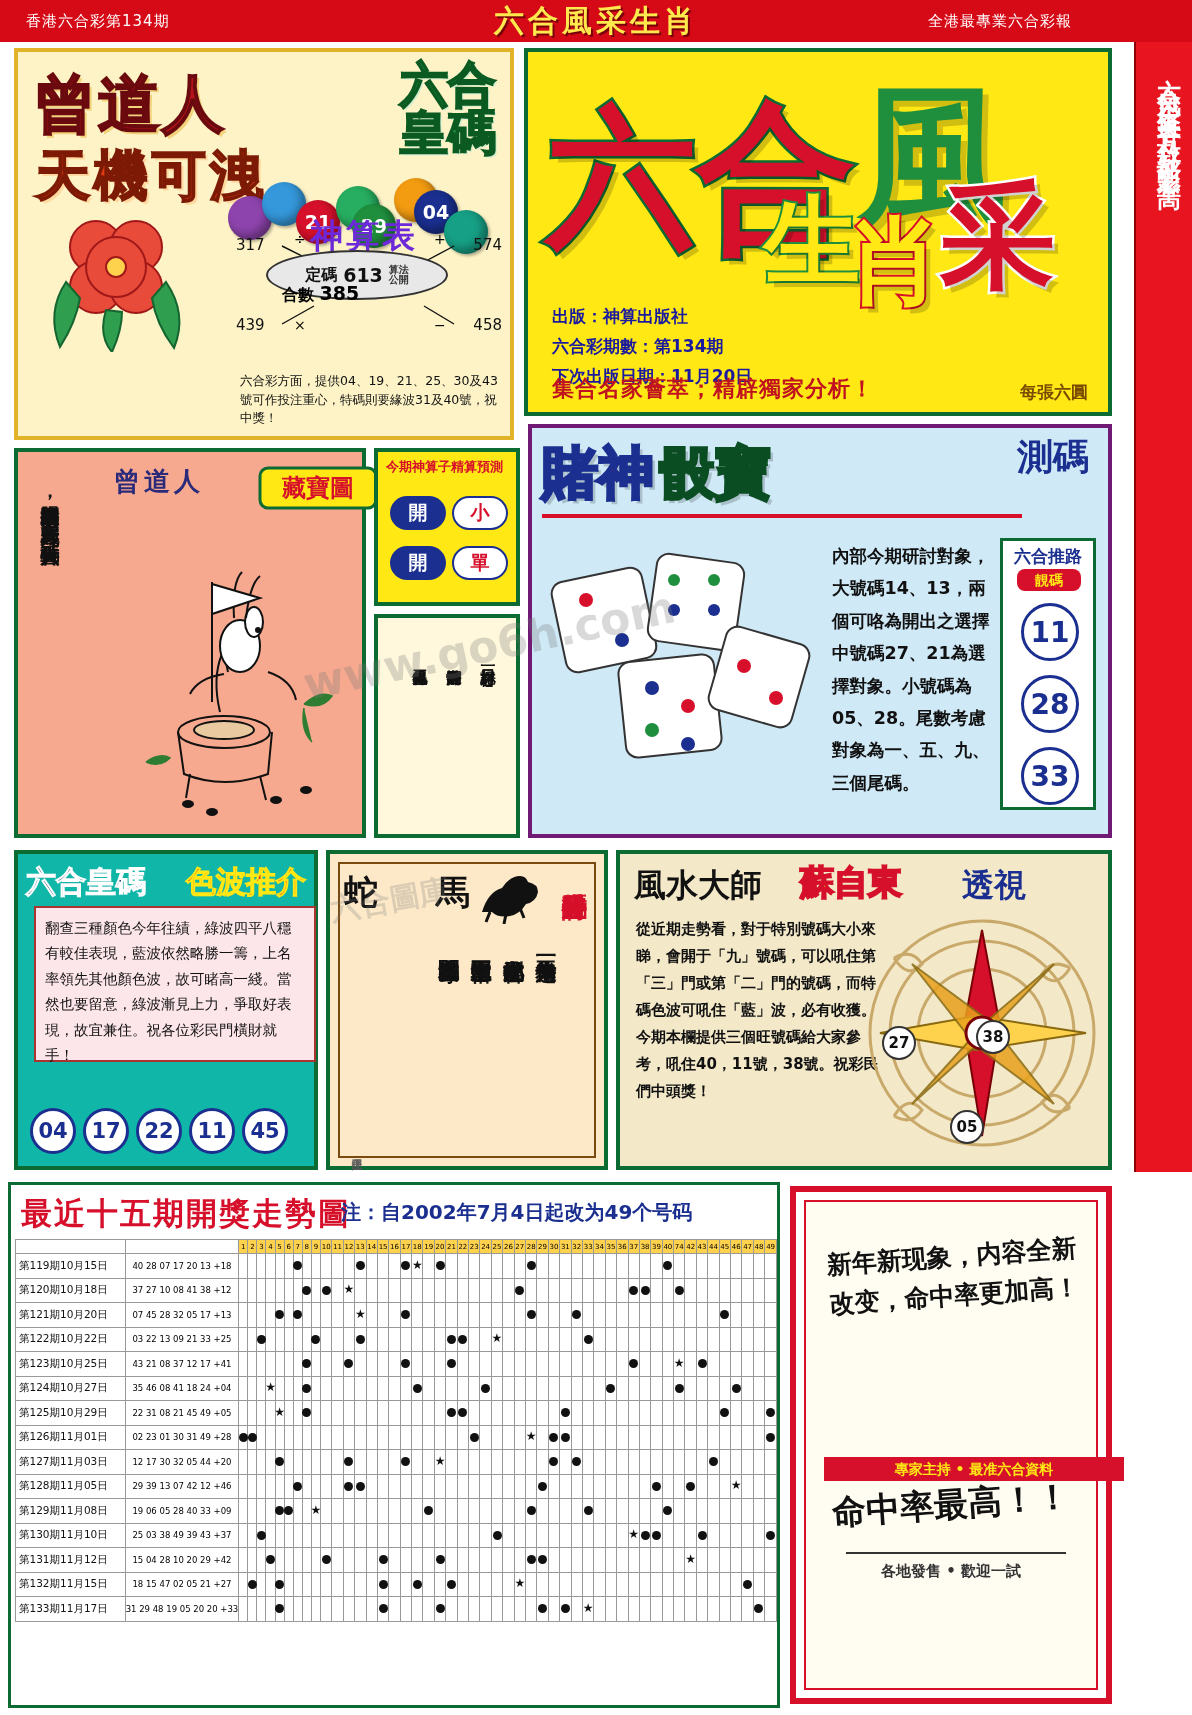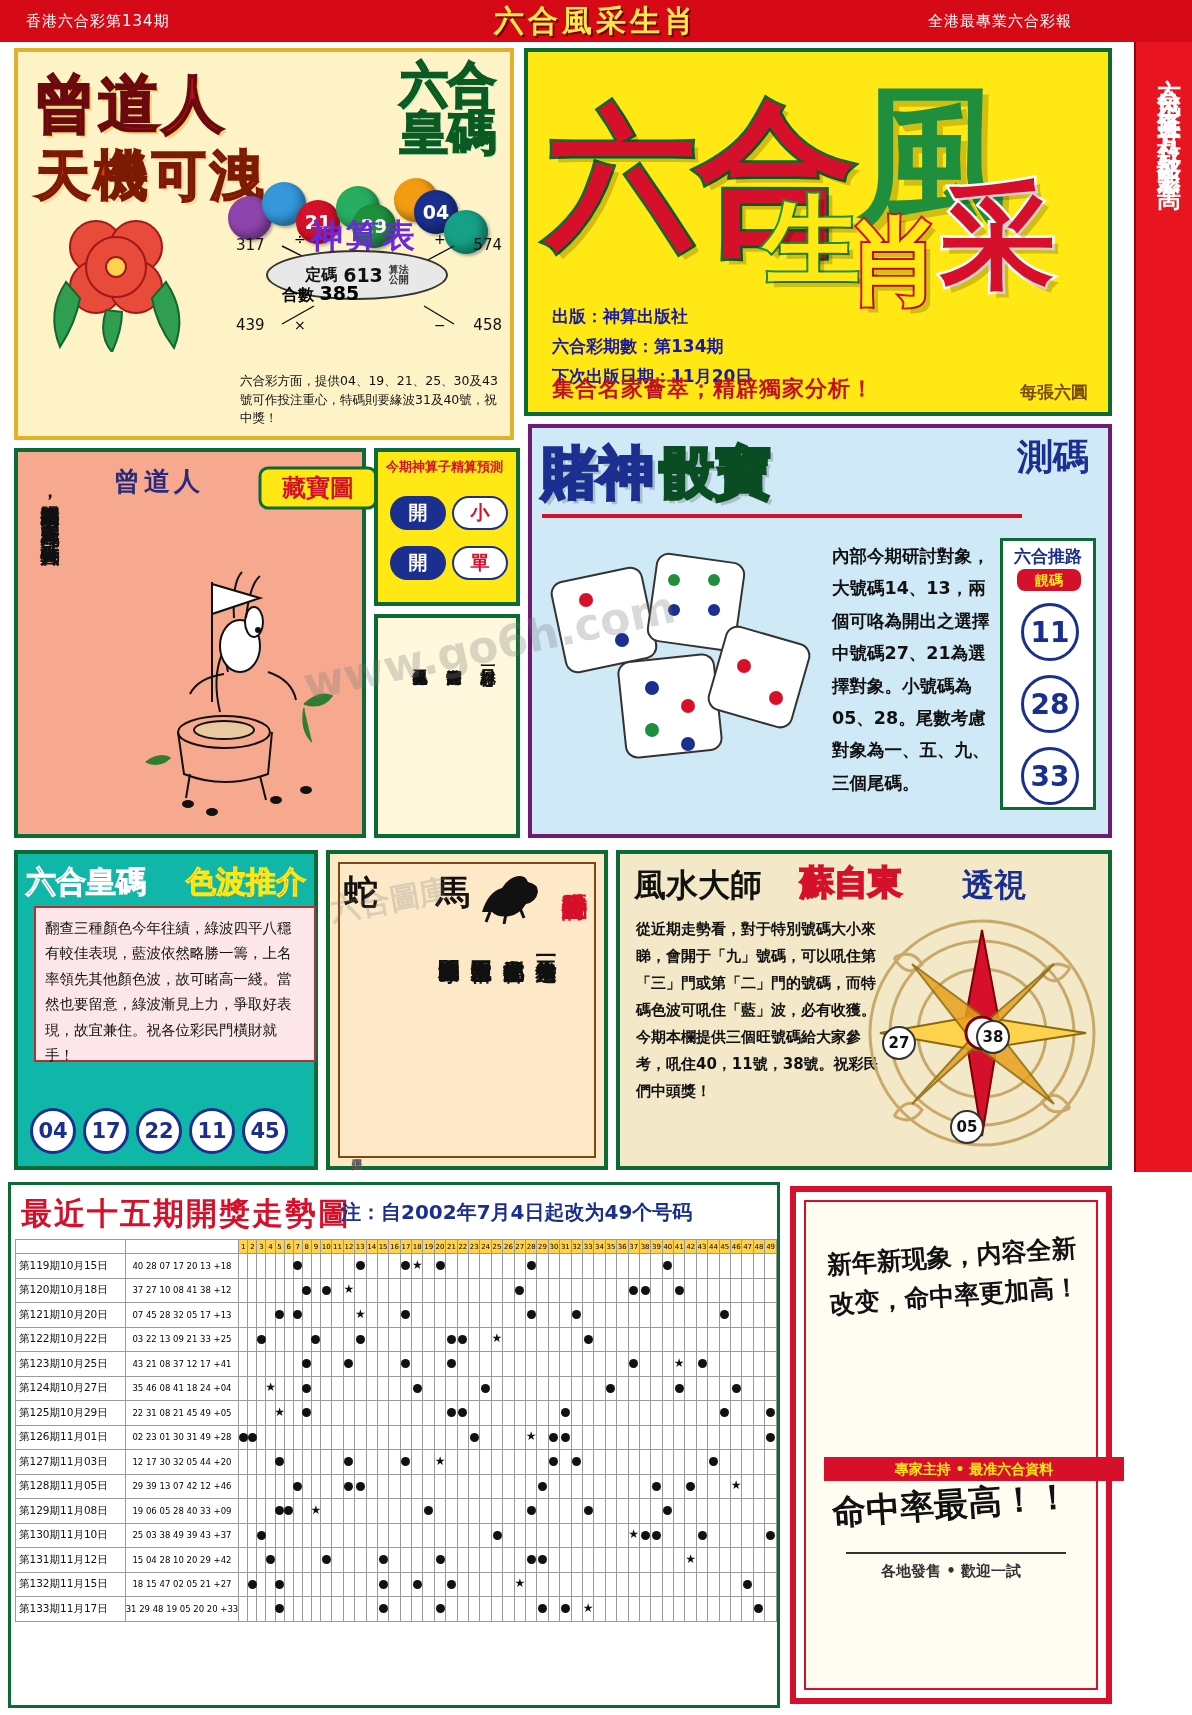--- a/index.html
+++ b/index.html
@@ -654,21 +654,21 @@
             <td>31</td>
             <td>32</td>
             <td>33</td>
             <td>34</td>
             <td>35</td>
             <td>36</td>
             <td>37</td>
             <td>38</td>
             <td>39</td>
             <td>40</td>
-            <td>41</td>
+            <td>74</td>
             <td>42</td>
             <td>43</td>
             <td>44</td>
             <td>45</td>
             <td>46</td>
             <td>47</td>
             <td>48</td>
             <td>49</td>
           </tr>
           <tr>

